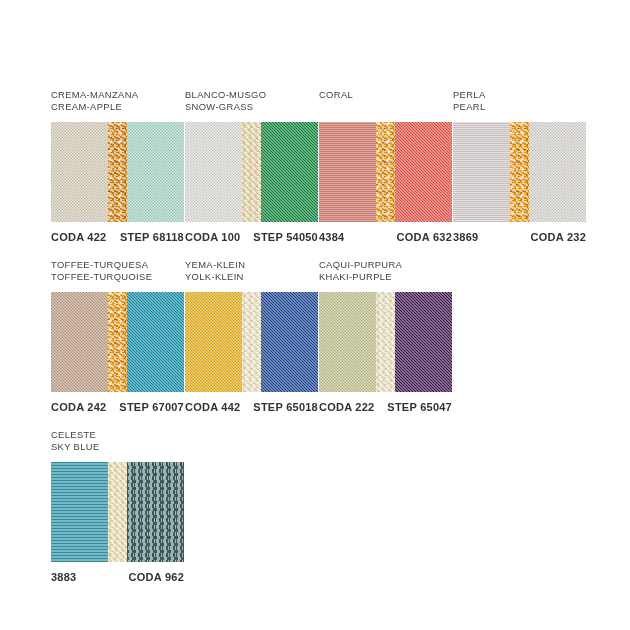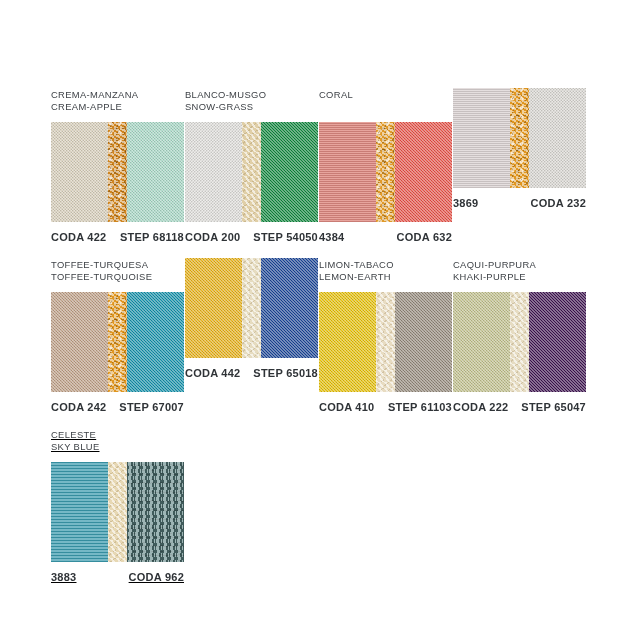--- a/index.html
+++ b/index.html
@@ -18,21 +18,21 @@
     top:88px;
     width:540px;
   }
 
   .row{
     display:flex;
     flex-direction:row;
   }
   .row-1{position:absolute;left:0;top:0;}
   .row-2{position:absolute;left:0;top:170px;}
-  .row-3{position:absolute;left:0;top:340px;text-decoration:underline;}
+  .row-3{position:absolute;left:0;top:340px;}
 
   .cell{
     width:133px;
     margin-right:1px;
     position:relative;
   }
 
   .names{
     height:28px;
     margin-bottom:5px;
@@ -146,21 +146,21 @@
         <div class="names">
           <span class="name-line">BLANCO-MUSGO</span>
           <span class="name-line">SNOW-GRASS</span>
         </div>
         <div class="swatch">
           <div class="pane pane-a tex-weave" style="background-color: rgb(227, 226, 223);"></div>
           <div class="pane pane-mid tex-speck" style="background-color: rgb(224, 207, 167);"></div>
           <div class="pane pane-b tex-weave" style="background-color: rgb(12, 138, 60);"></div>
         </div>
         <div class="codes">
-          <span class="code">CODA 200</span>
+          <span class="code">CODA 100</span>
           <span class="code">STEP 54050</span>
         </div>
       </div>
 
       <div class="cell">
         <div class="names">
           <span class="name-line">CORAL</span>
           <span class="name-line"></span>
         </div>
         <div class="swatch">
@@ -168,20 +168,24 @@
           <div class="pane pane-mid tex-bouc" style="background-color: rgb(224, 154, 42);"></div>
           <div class="pane pane-b tex-weave" style="background-color: rgb(239, 81, 71);"></div>
         </div>
         <div class="codes">
           <span class="code">4384</span>
           <span class="code">CODA 632</span>
         </div>
       </div>
 
       <div class="cell">
+        <div class="names">
+          <span class="name-line">PERLA</span>
+          <span class="name-line">PEARL</span>
+        </div>
         <div class="swatch">
           <div class="pane pane-a tex-fine" style="background-color: rgb(222, 214, 214);"></div>
           <div class="pane pane-mid tex-bouc" style="background-color: rgb(224, 150, 32);"></div>
           <div class="pane pane-b tex-weave" style="background-color: rgb(222, 219, 214);"></div>
         </div>
         <div class="codes">
           <span class="code">3869</span>
           <span class="code">CODA 232</span>
         </div>
       </div>
@@ -200,46 +204,35 @@
           <div class="pane pane-mid tex-bouc" style="background-color: rgb(224, 150, 32);"></div>
           <div class="pane pane-b tex-weave" style="background-color: rgb(15, 147, 174);"></div>
         </div>
         <div class="codes">
           <span class="code">CODA 242</span>
           <span class="code">STEP 67007</span>
         </div>
       </div>
 
       <div class="cell">
+        <div class="names">
+          <span class="name-line">YEMA-KLEIN</span>
+          <span class="name-line">YOLK-KLEIN</span>
+        </div>
         <div class="swatch">
           <div class="pane pane-a tex-weave" style="background-color: rgb(238, 180, 17);"></div>
           <div class="pane pane-mid tex-speck" style="background-color: rgb(230, 220, 192);"></div>
           <div class="pane pane-b tex-weave" style="background-color: rgb(23, 68, 154);"></div>
         </div>
         <div class="codes">
           <span class="code">CODA 442</span>
           <span class="code">STEP 65018</span>
         </div>
       </div>
 
-      <div class="cell">
-        <div class="names">
-          <span class="name-line">LIMON-TABACO</span>
-          <span class="name-line">LEMON-EARTH</span>
-        </div>
-        <div class="swatch">
-          <div class="pane pane-a tex-weave" style="background-color: rgb(237, 196, 0);"></div>
-          <div class="pane pane-mid tex-speck" style="background-color: rgb(232, 220, 194);"></div>
-          <div class="pane pane-b tex-weave" style="background-color: rgb(150, 139, 124);"></div>
-        </div>
-        <div class="codes">
-          <span class="code">CODA 410</span>
-          <span class="code">STEP 61103</span>
-        </div>
-      </div>
 
       <div class="cell">
         <div class="names">
           <span class="name-line">CAQUI-PURPURA</span>
           <span class="name-line">KHAKI-PURPLE</span>
         </div>
         <div class="swatch">
           <div class="pane pane-a tex-weave" style="background-color: rgb(197, 196, 141);"></div>
           <div class="pane pane-mid tex-speck" style="background-color: rgb(230, 220, 194);"></div>
           <div class="pane pane-b tex-weave" style="background-color: rgb(61, 17, 80);"></div>

